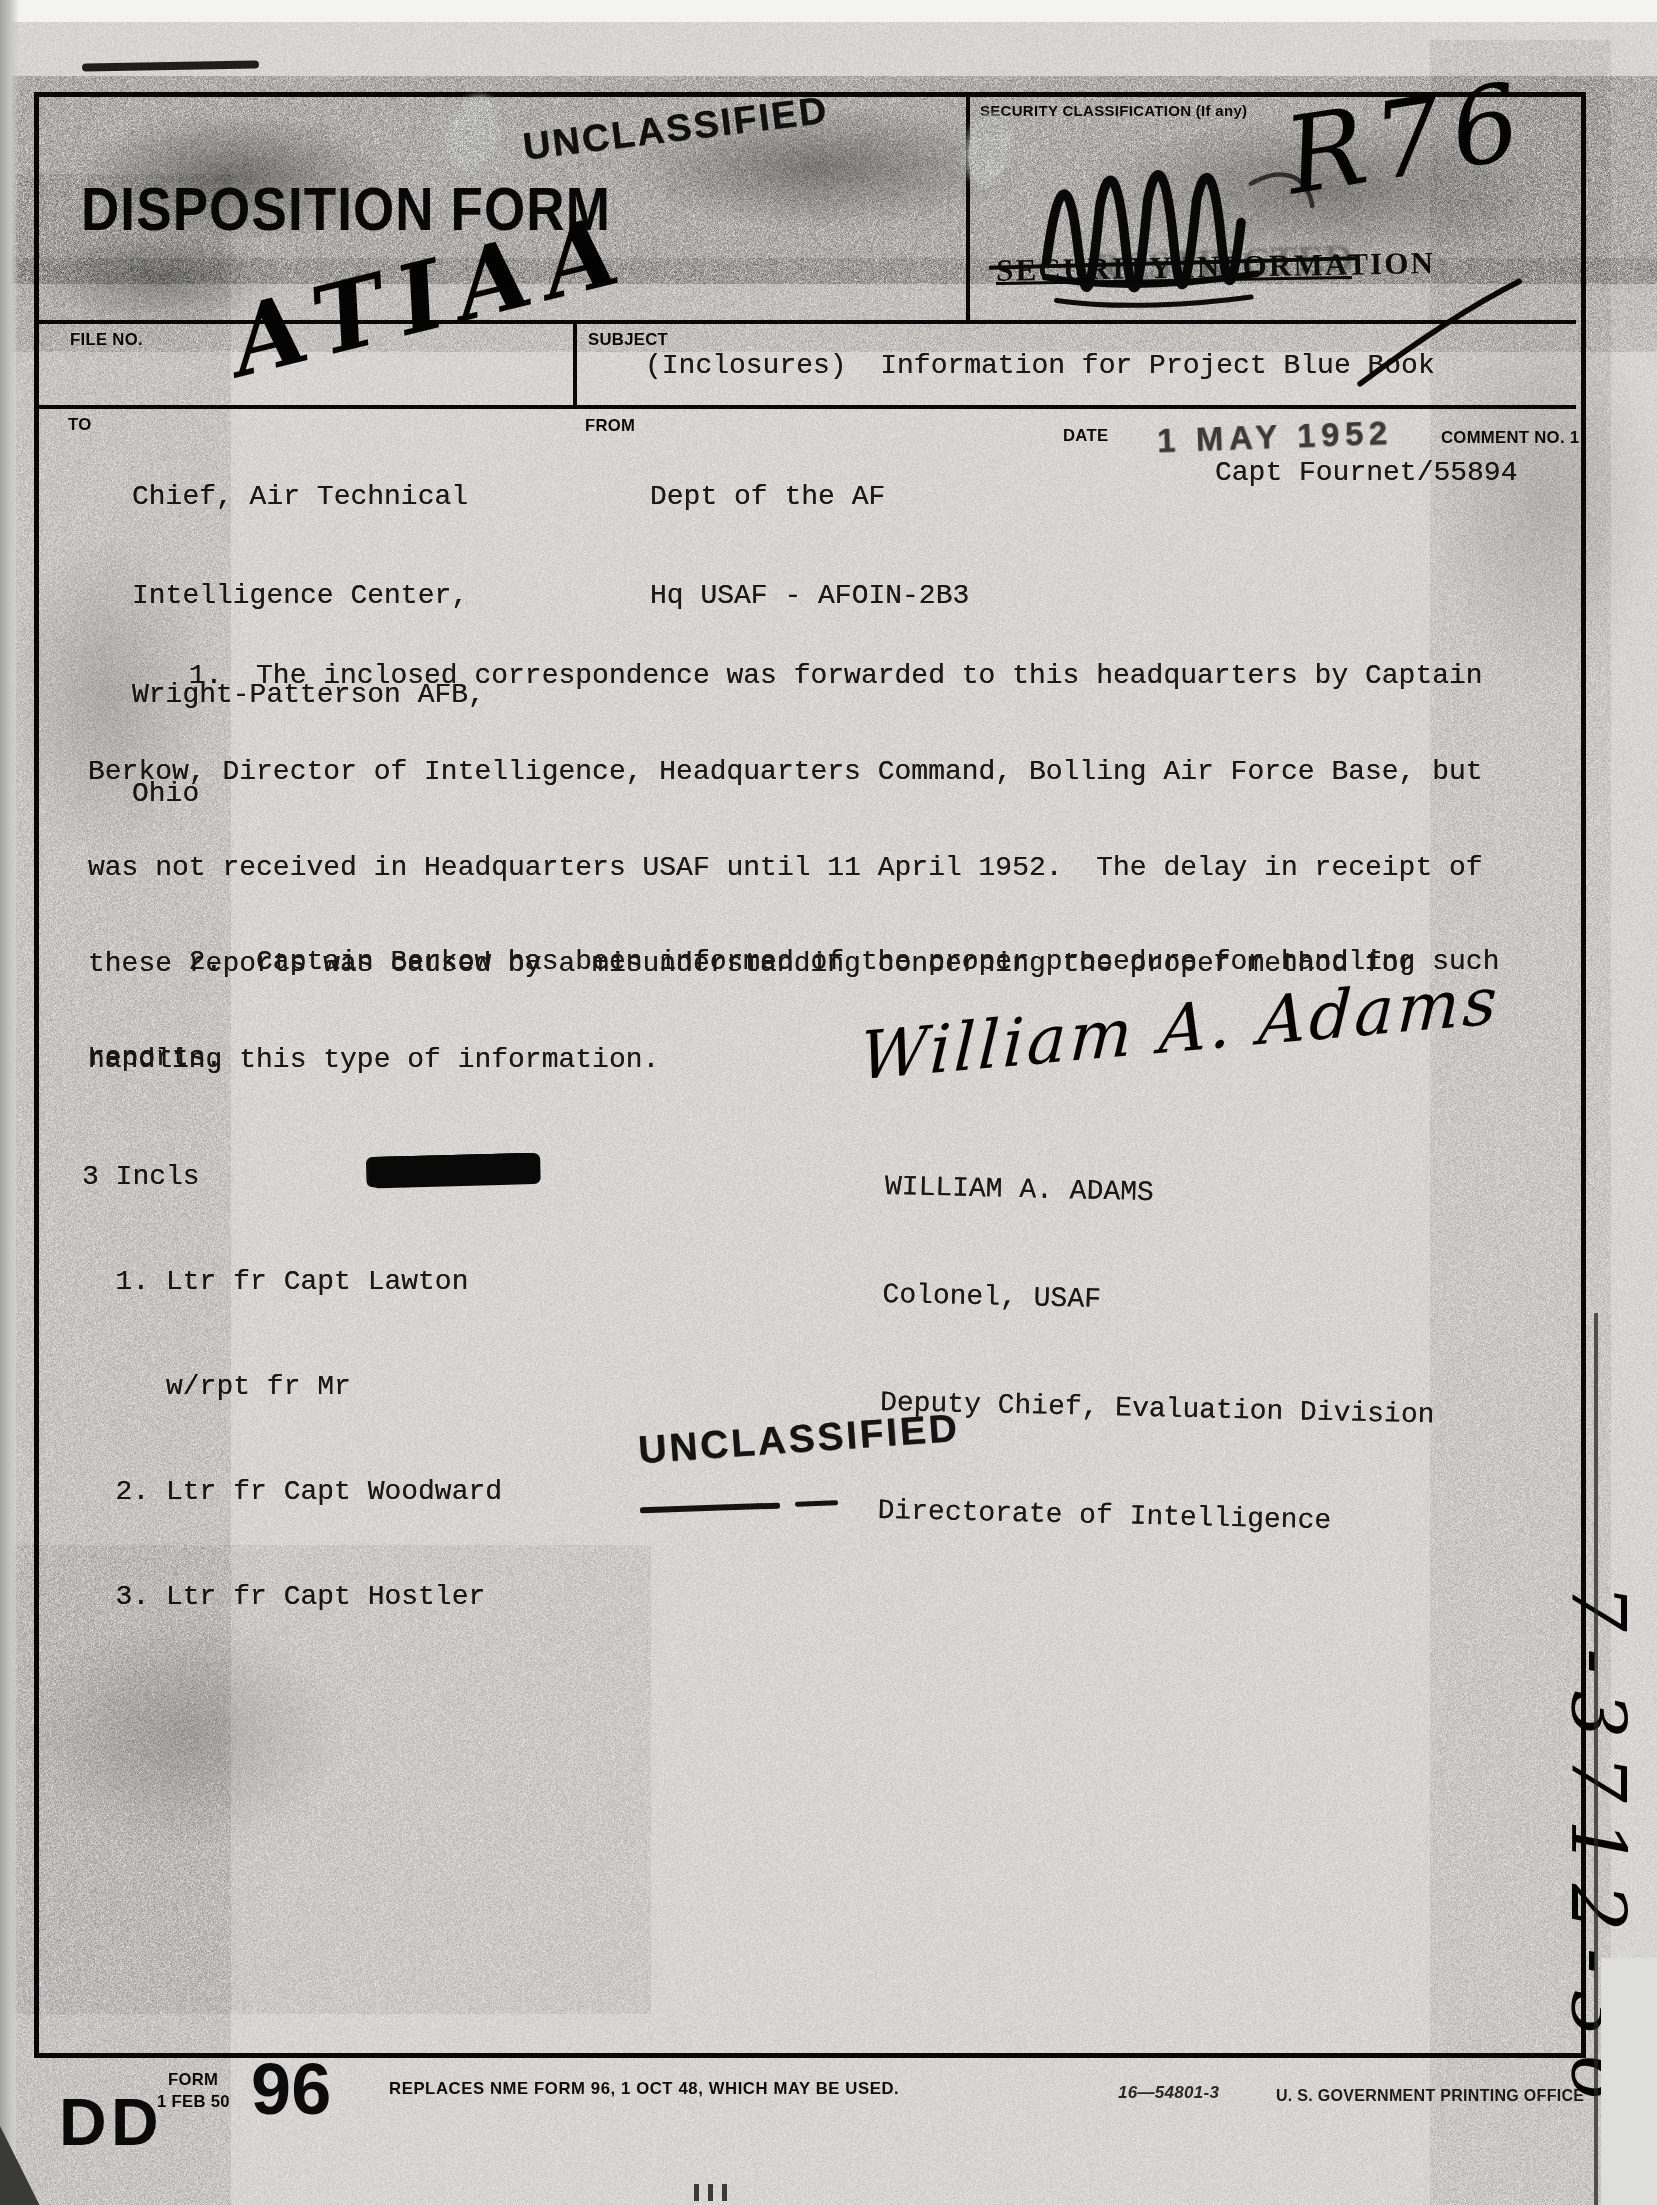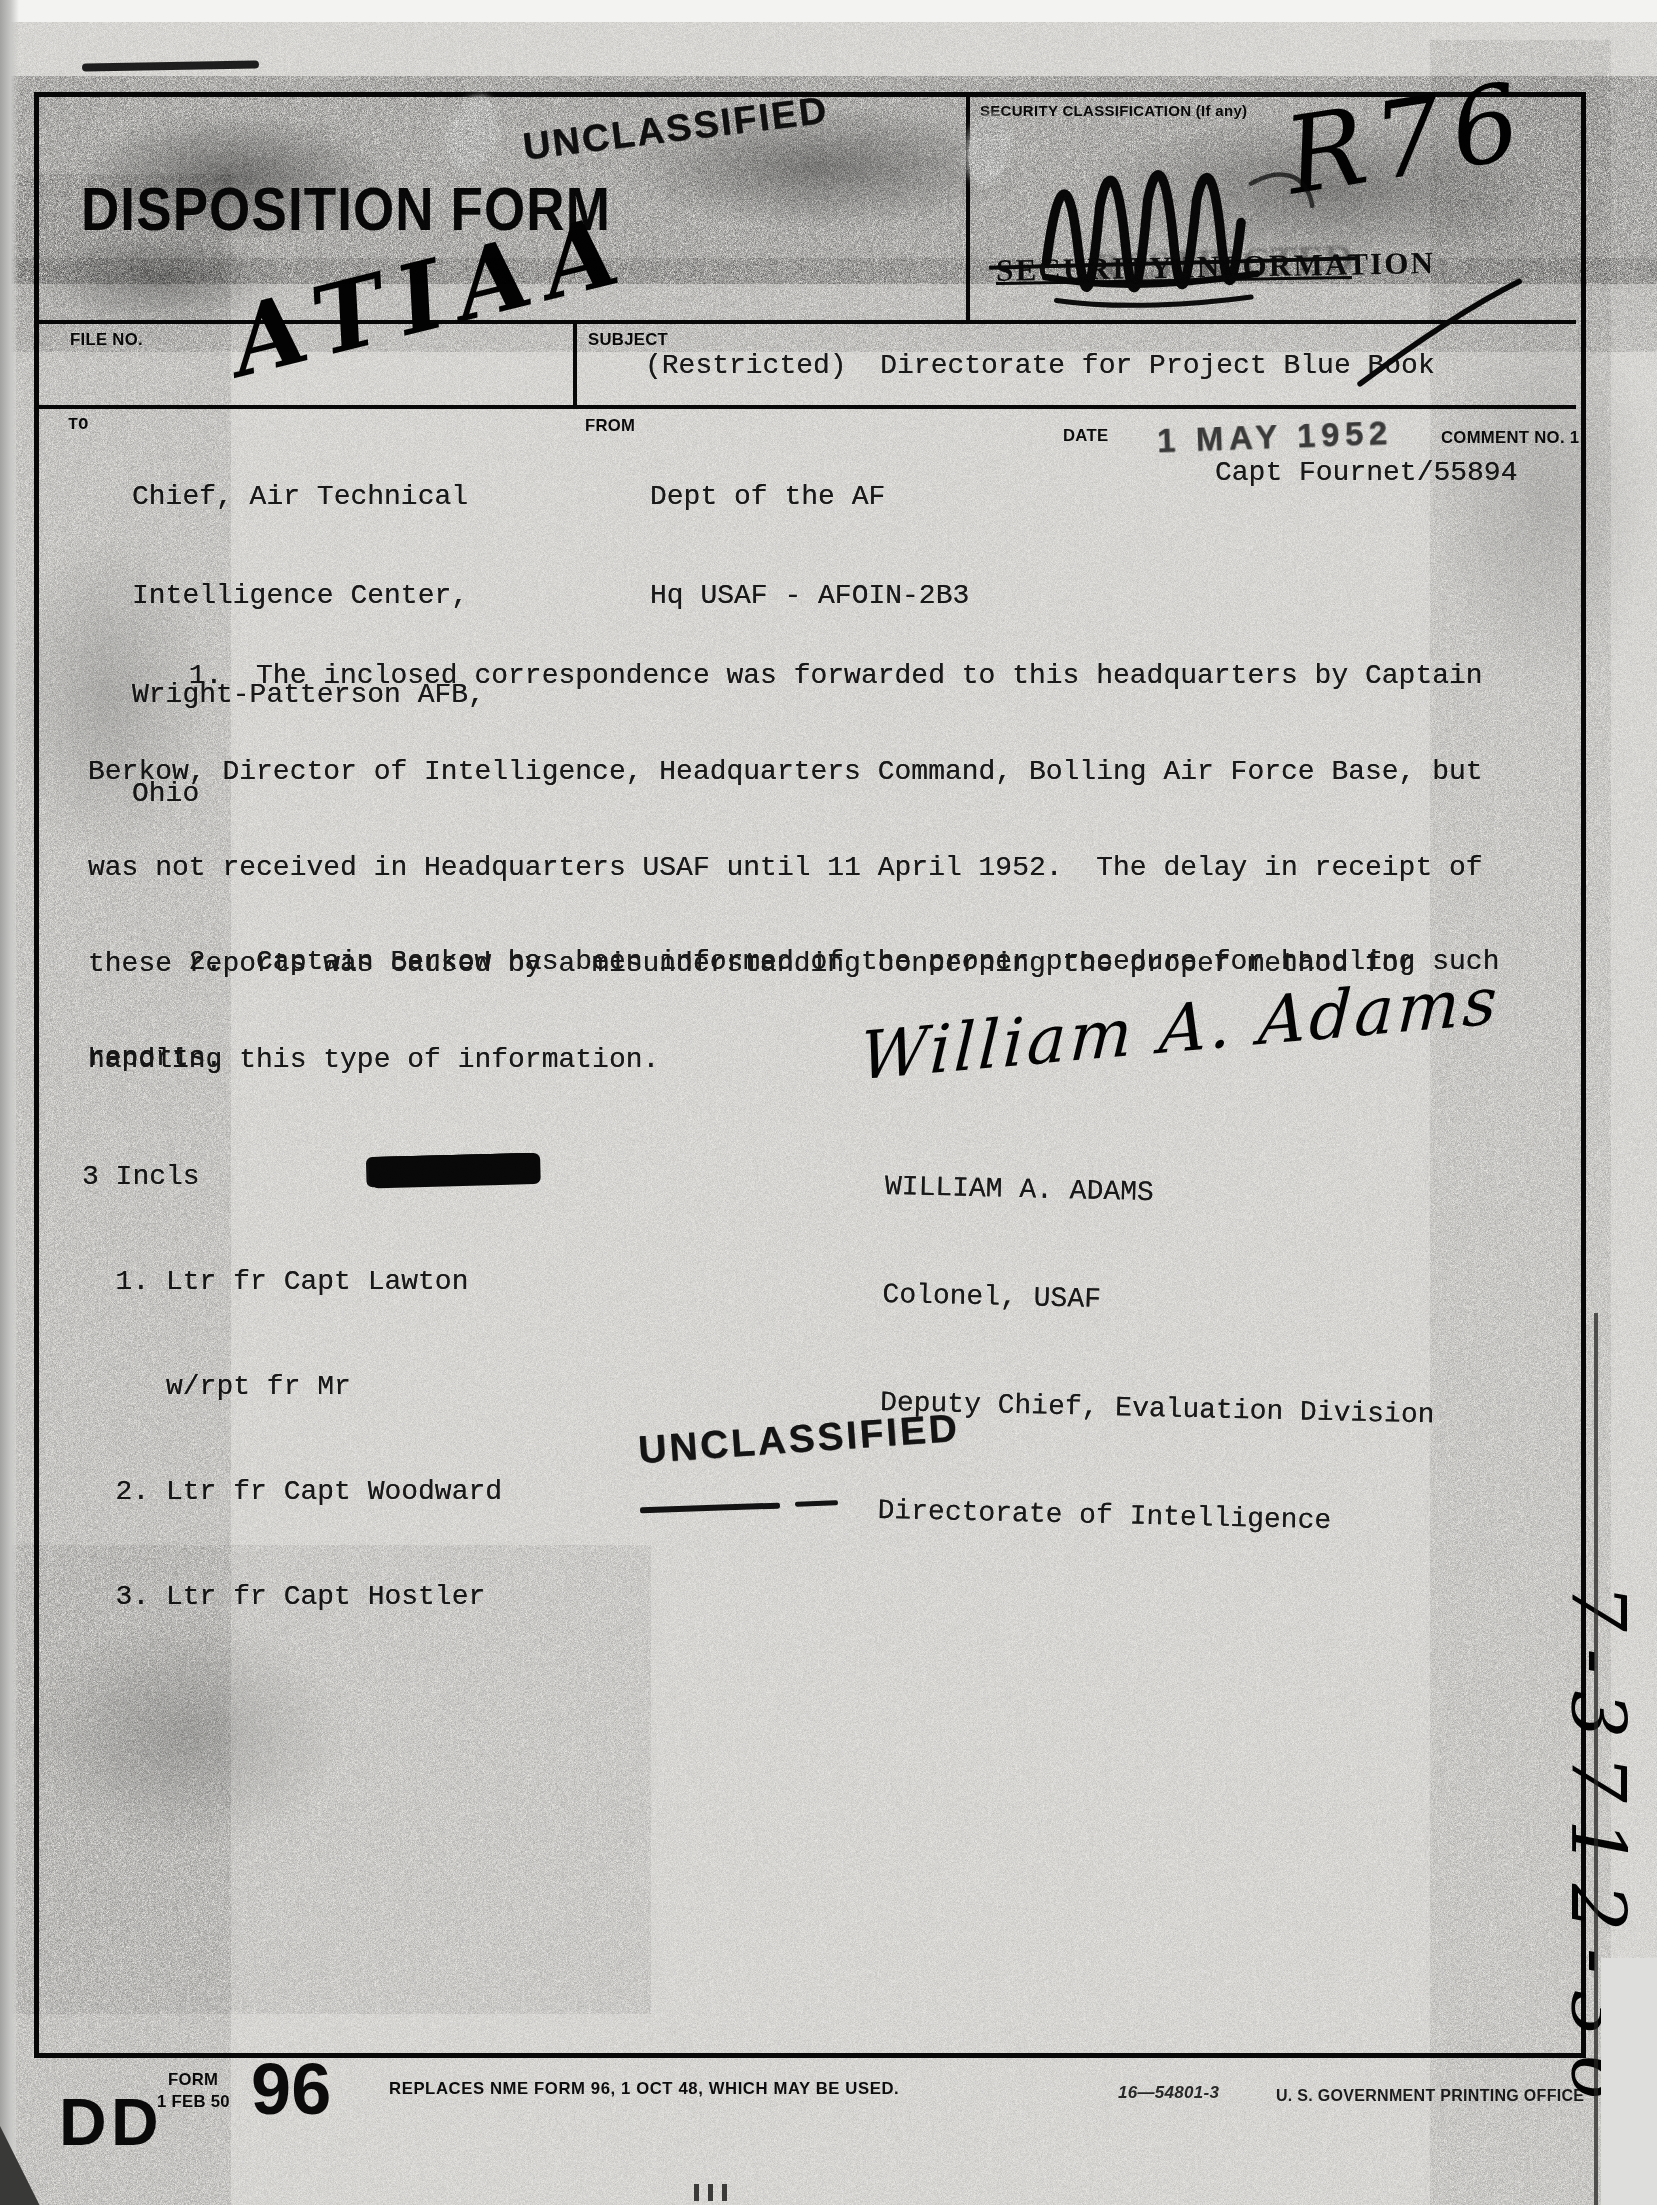--- a/index.html
+++ b/index.html
@@ -87,23 +87,23 @@
              C2166,295 2184,300 2196,430 C2208,545 2218,520 2232,400" fill="none" stroke="#0c0c0c" stroke-width="17" stroke-linecap="round"></path>
     <path d="M1880,498 C1990,520 2130,512 2260,492" fill="none" stroke="#0c0c0c" stroke-width="12" stroke-linecap="round"></path>
     <path d="M1900,540 C2010,556 2150,548 2250,534" fill="none" stroke="#111" stroke-width="9" stroke-linecap="round"></path>
     <path d="M2446,690 C2540,620 2640,552 2732,506" fill="none" stroke="#0c0c0c" stroke-width="10" stroke-linecap="round"></path>
     <path d="M2250,330 C2300,300 2350,310 2360,370" fill="none" stroke="#0c0c0c" stroke-width="8" stroke-linecap="round" opacity=".7"></path>
   </svg>
 
   <div class="label" style="left:70px;top:330px;">FILE NO.</div>
   <div class="hand" style="left:227px;top:239px;font-size:95px;font-weight:700;letter-spacing:15.6px;transform:rotate(-14deg);">ATIAA</div>
   <div class="label" style="left:588px;top:330px;">SUBJECT</div>
-  <div class="mono" style="left:645px;top:350px;">(Restricted)  Directorate for Project Blue Book</div>
+  <div class="mono" style="left:645px;top:350px;">(Inclosures)  Information for Project Blue Book</div>
 
-  <div class="label" style="left:68px;top:415px;font-family:Liberation Mono, monospace;">TO</div>
+  <div class="label" style="left:68px;top:415px;">TO</div>
   <div class="mono" style="left:132px;top:414px;line-height:33px;">
     <div>Chief, Air Technical</div>
     <div>Intelligence Center,</div>
     <div>Wright-Patterson AFB,</div>
     <div>Ohio</div>
   </div>
   <div class="label" style="left:585px;top:416px;">FROM</div>
   <div class="mono" style="left:650px;top:414px;line-height:33px;">
     <div>Dept of the AF</div>
     <div>Hq USAF - AFOIN-2B3</div>

